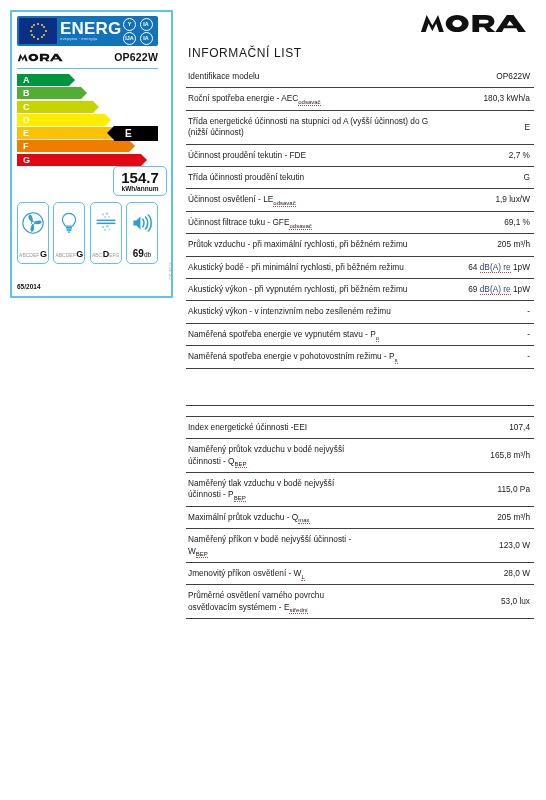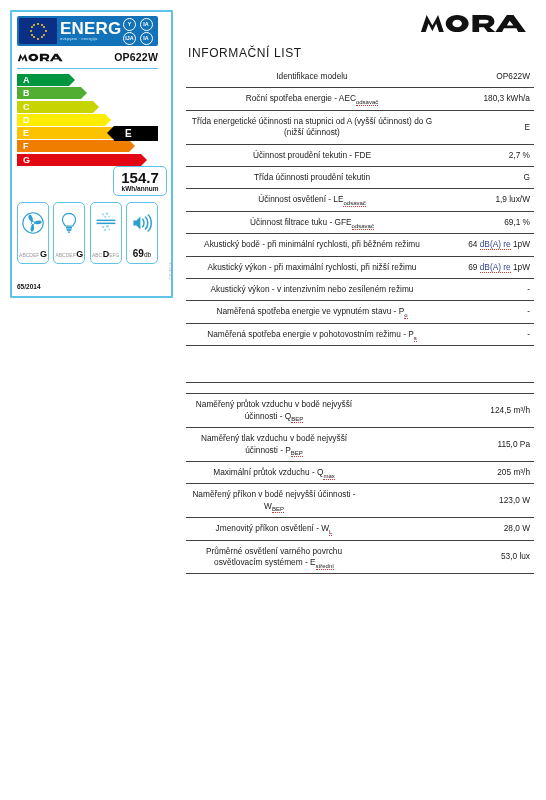--- a/index.html
+++ b/index.html
@@ -145,21 +145,20 @@
   .doc-title{
     font-size:12px;letter-spacing:.6px;color:#1a1a1a;
     padding:8px 0 6px 2px;font-weight:400;
   }
 
   table.spec{border-collapse:collapse;width:348px;table-layout:fixed;}
   table.spec td{
     font-size:8.3px;line-height:11.4px;color:#1a1a1a;
     padding:5px 0 5px 2px;vertical-align:middle;
     border-bottom:1px solid #3f3f3f;
-    text-align:center;
   }
   table.spec td.val{text-align:right;padding-right:4px;white-space:nowrap;width:92px;}
   .gap-row td{border-bottom:none;height:26px;padding:0;}
   .thin-sep td{border-bottom:1px solid #a9a9a9;height:0;padding:0;}
   sub{font-size:6px;line-height:0;}
   .sp{ 
     border-bottom:1px dotted #d23b2e;
     text-decoration:none;
   }
   .blue{color:#2b3f92;border-bottom:1px dotted #d23b2e;}
@@ -358,25 +357,29 @@
           </tr>
           <tr>
             <td>Účinnost osvětlení - LE<sub class="sp">odsavač</sub></td>
             <td class="val">1,9 lux/W</td>
           </tr>
           <tr>
             <td>Účinnost filtrace tuku - GFE<sub class="sp">odsavač</sub></td>
             <td class="val">69,1 %</td>
           </tr>
           <tr>
+            <td>Průtok vzduchu - při maximální rychlosti, při běžném režimu</td>
+            <td class="val">205 m³/h</td>
+          </tr>
+          <tr>
             <td>Akustický bodě - při minimální rychlosti, při běžném režimu</td>
             <td class="val">64 <span class="blue">dB(A) re</span> 1pW</td>
           </tr>
           <tr>
-            <td>Akustický výkon - při maximální rychlosti, při nižší režimu</td>
+            <td>Akustický výkon - při vypnutém rychlosti, při běžném režimu</td>
             <td class="val">69 <span class="blue">dB(A) re</span> 1pW</td>
           </tr>
           <tr>
             <td>Akustický výkon - v intenzivním nebo zesíleném režimu</td>
             <td class="val">-</td>
           </tr>
           <tr>
             <td>Naměřená spotřeba energie ve vypnutém stavu - P<sub class="sp">o</sub></td>
             <td class="val">-</td>
           </tr>
@@ -389,22 +392,26 @@
 
     <table class="spec">
       <tbody id="tbody-bottom">
           <tr class="gap-row">
             <td colspan="2"></td>
           </tr>
           <tr class="thin-sep">
             <td colspan="2"></td>
           </tr>
           <tr>
+            <td>Index energetické účinnosti -EEI</td>
+            <td class="val">107,4</td>
+          </tr>
+          <tr>
             <td>Naměřený průtok vzduchu v bodě nejvyšší účinnosti - Q<sub class="sp">BEP</sub></td>
-            <td class="val">124,5 m³/h</td>
+            <td class="val">165,8 m³/h</td>
           </tr>
           <tr>
             <td>Naměřený tlak vzduchu v bodě nejvyšší účinnosti - P<sub class="sp">BEP</sub></td>
             <td class="val">115,0 Pa</td>
           </tr>
           <tr>
             <td>Maximální průtok vzduchu - Q<sub class="sp">max</sub></td>
             <td class="val">205 m³/h</td>
           </tr>
           <tr>

